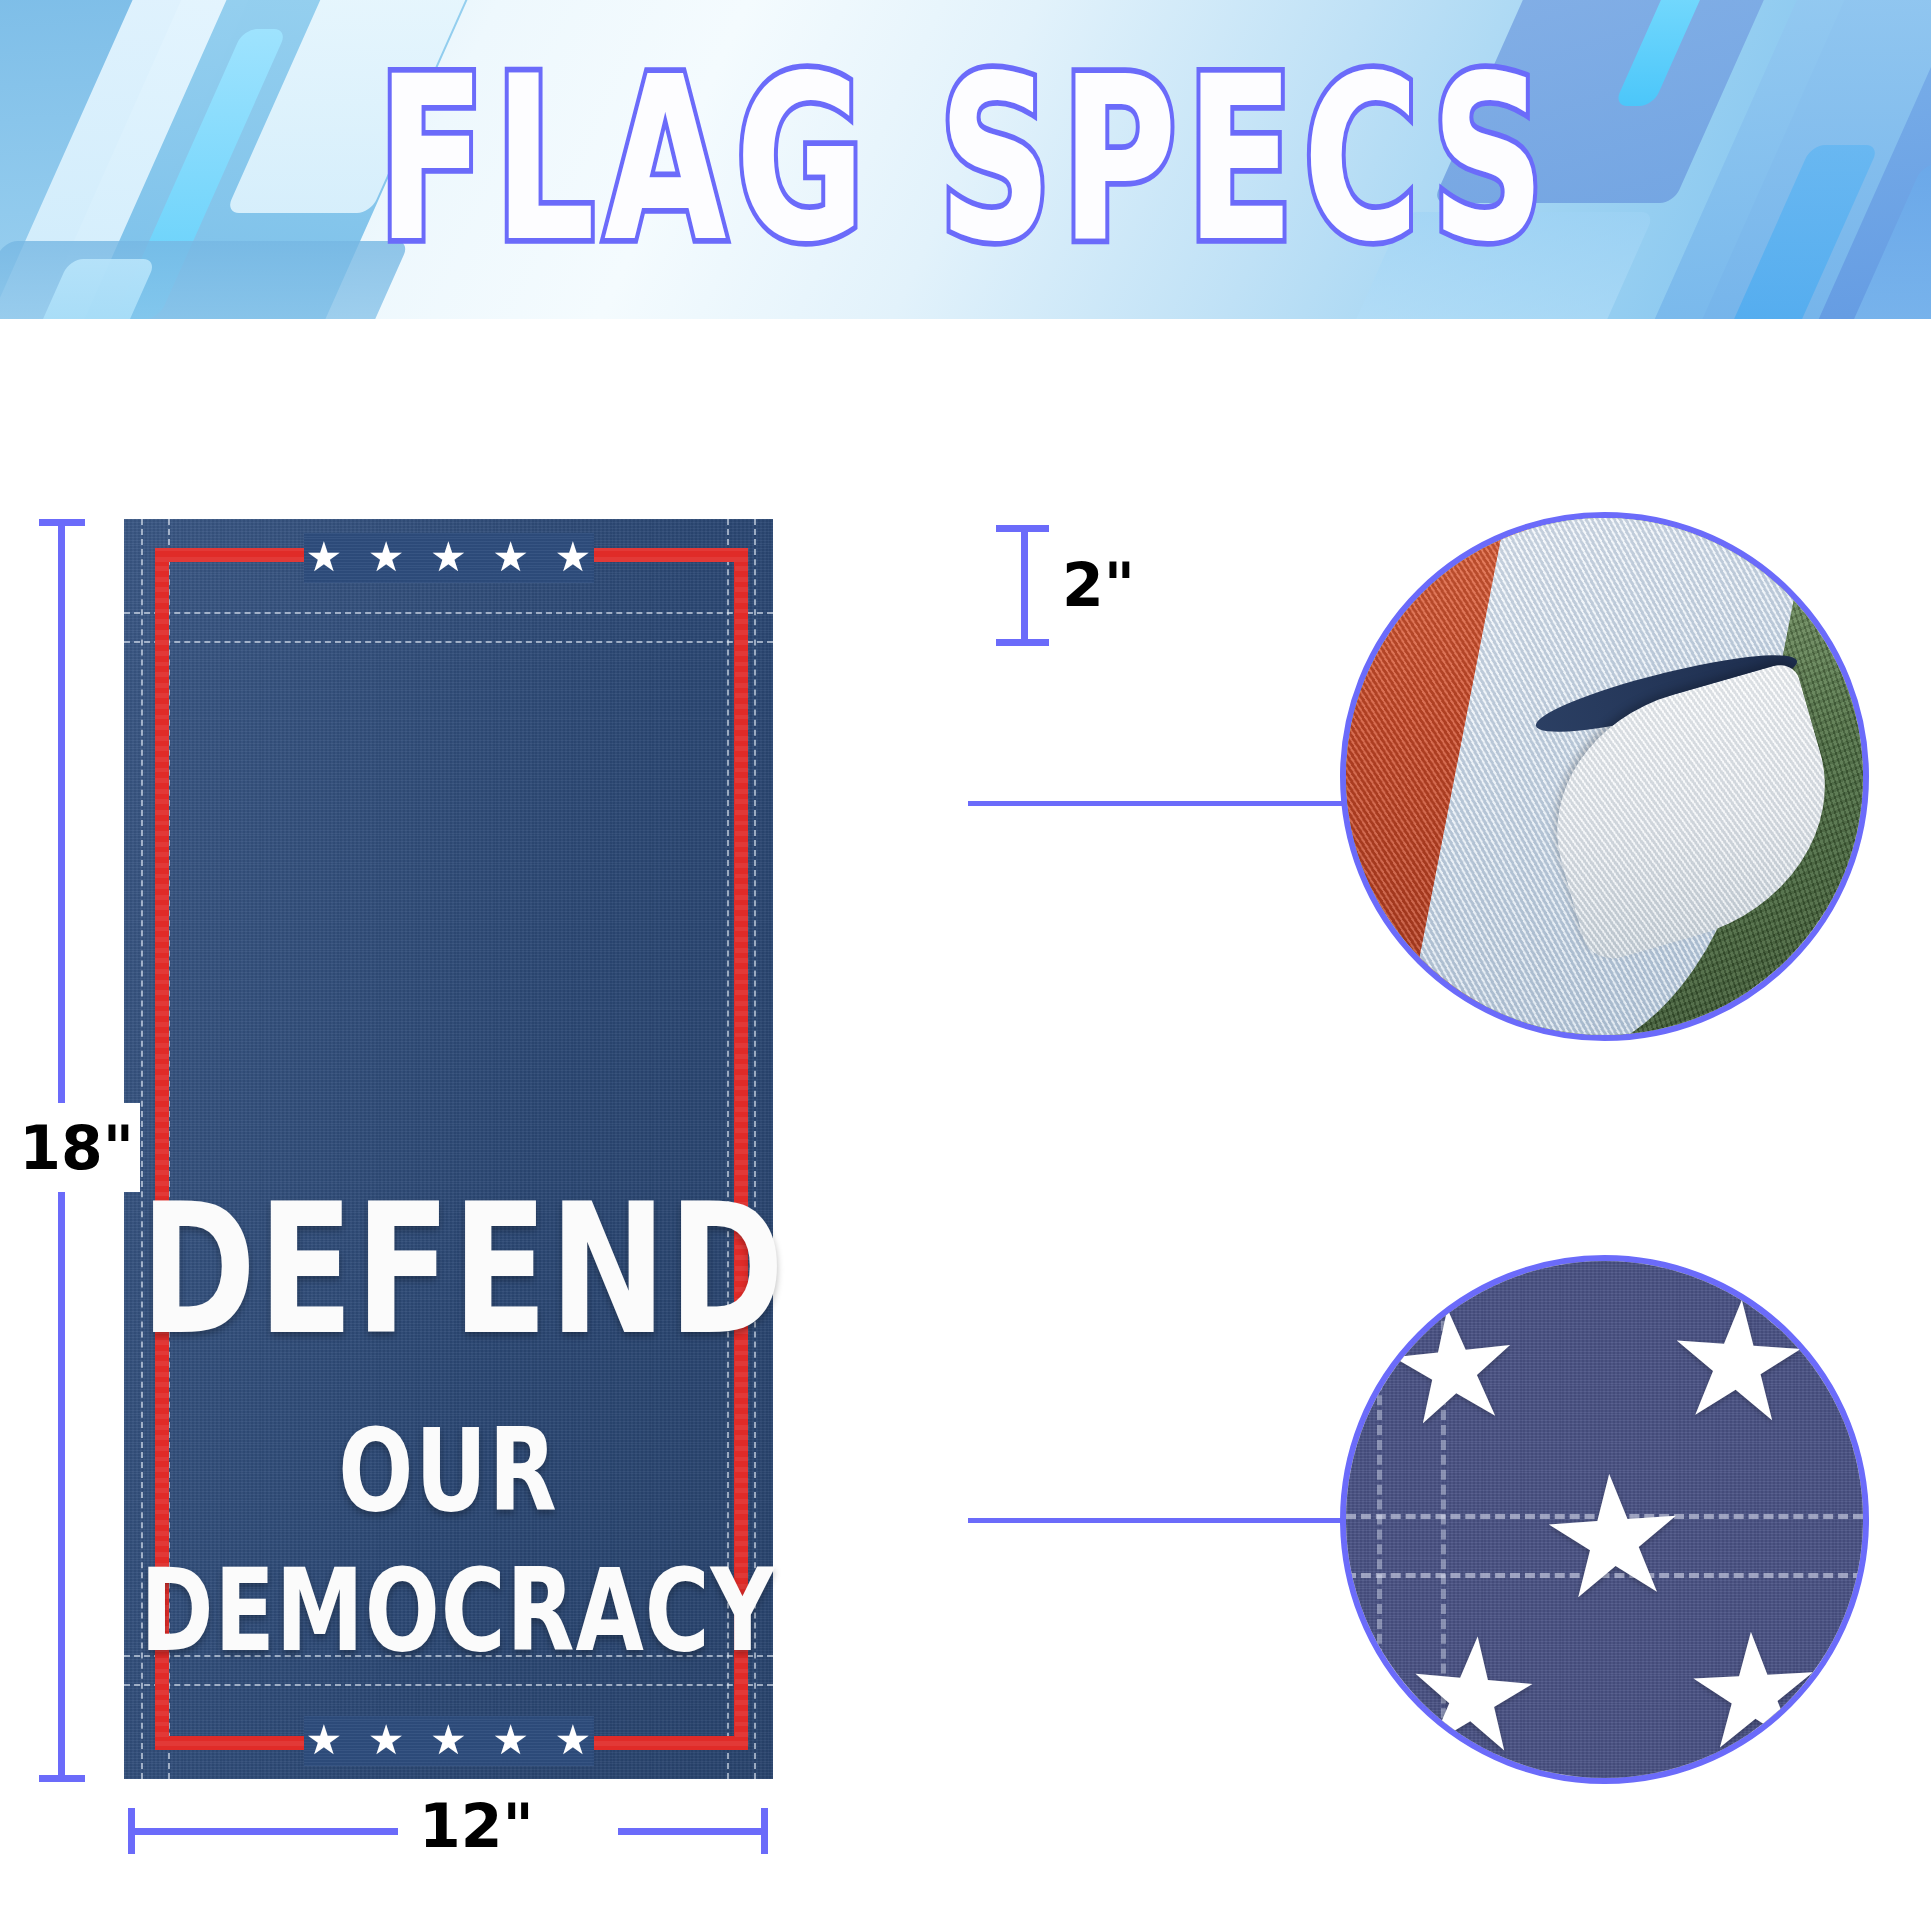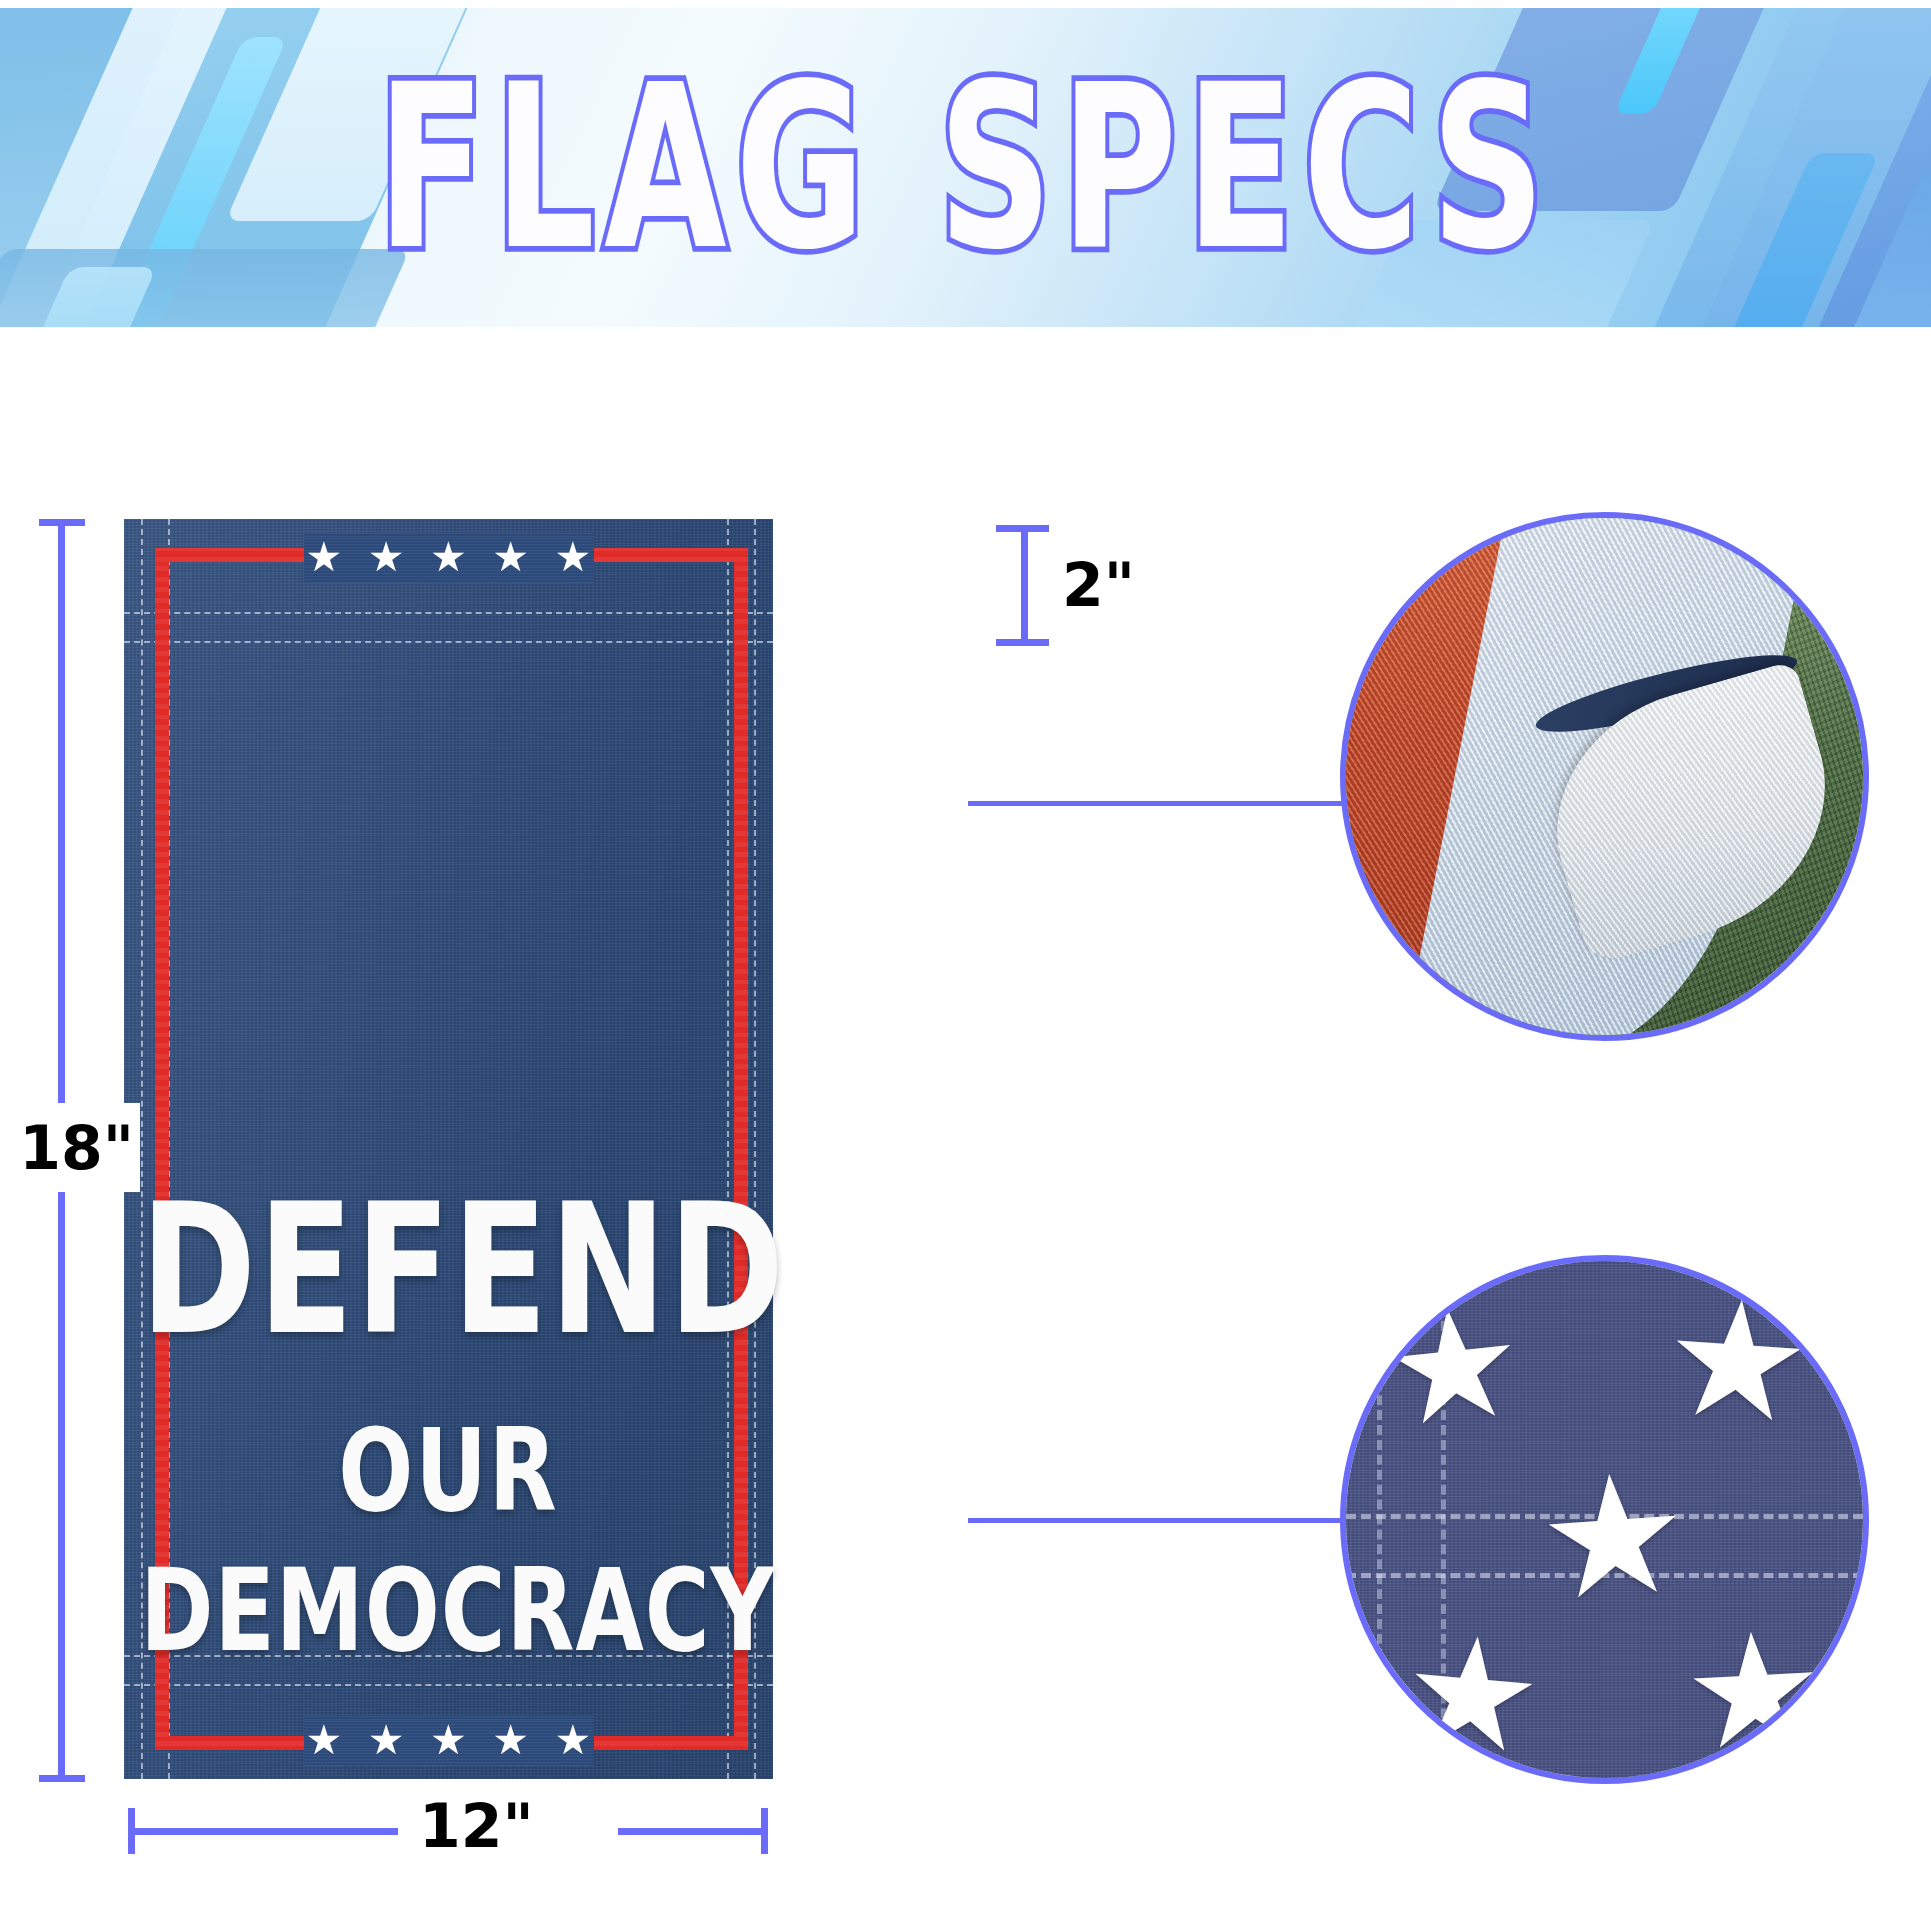--- a/index.html
+++ b/index.html
@@ -7,21 +7,21 @@
   body {
     width:1931px; height:1931px;
     background:#ffffff;
     font-family:"Liberation Sans", sans-serif;
     overflow:hidden;
     position:relative;
   }
 
   
   .banner {
-    position:absolute; left:0; top:8px;
+    position:absolute; left:0; top:0;
     width:1931px; height:319px;
     overflow:hidden;
     background:linear-gradient(115deg,
        #bfe3f5 0%, #d8eef9 10%, #eef8fd 24%,
        #f4fbfe 36%, #e2f2fb 50%, #bfe1f6 66%,
        #9dd2f2 80%, #86c6ef 92%, #7cb9ea 100%);
   }
   .bshape { position:absolute; transform:skewX(-24deg); border-radius:13.5px; }
 
   .bs1 { left:-116px;  top:-58px;  width:222px; height:454px;

